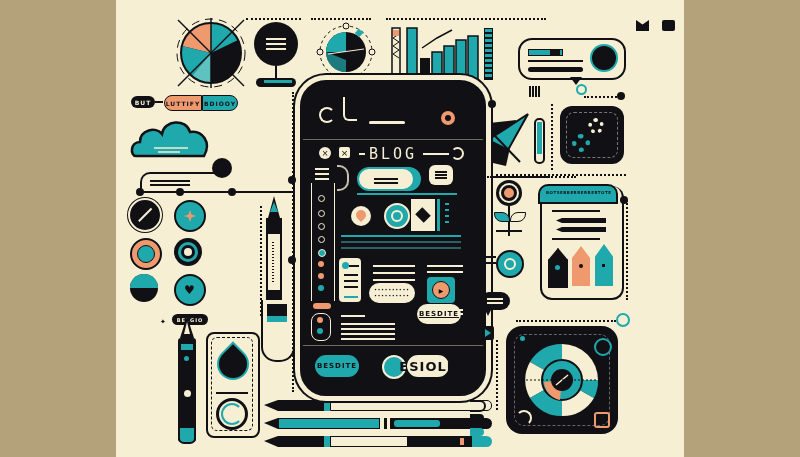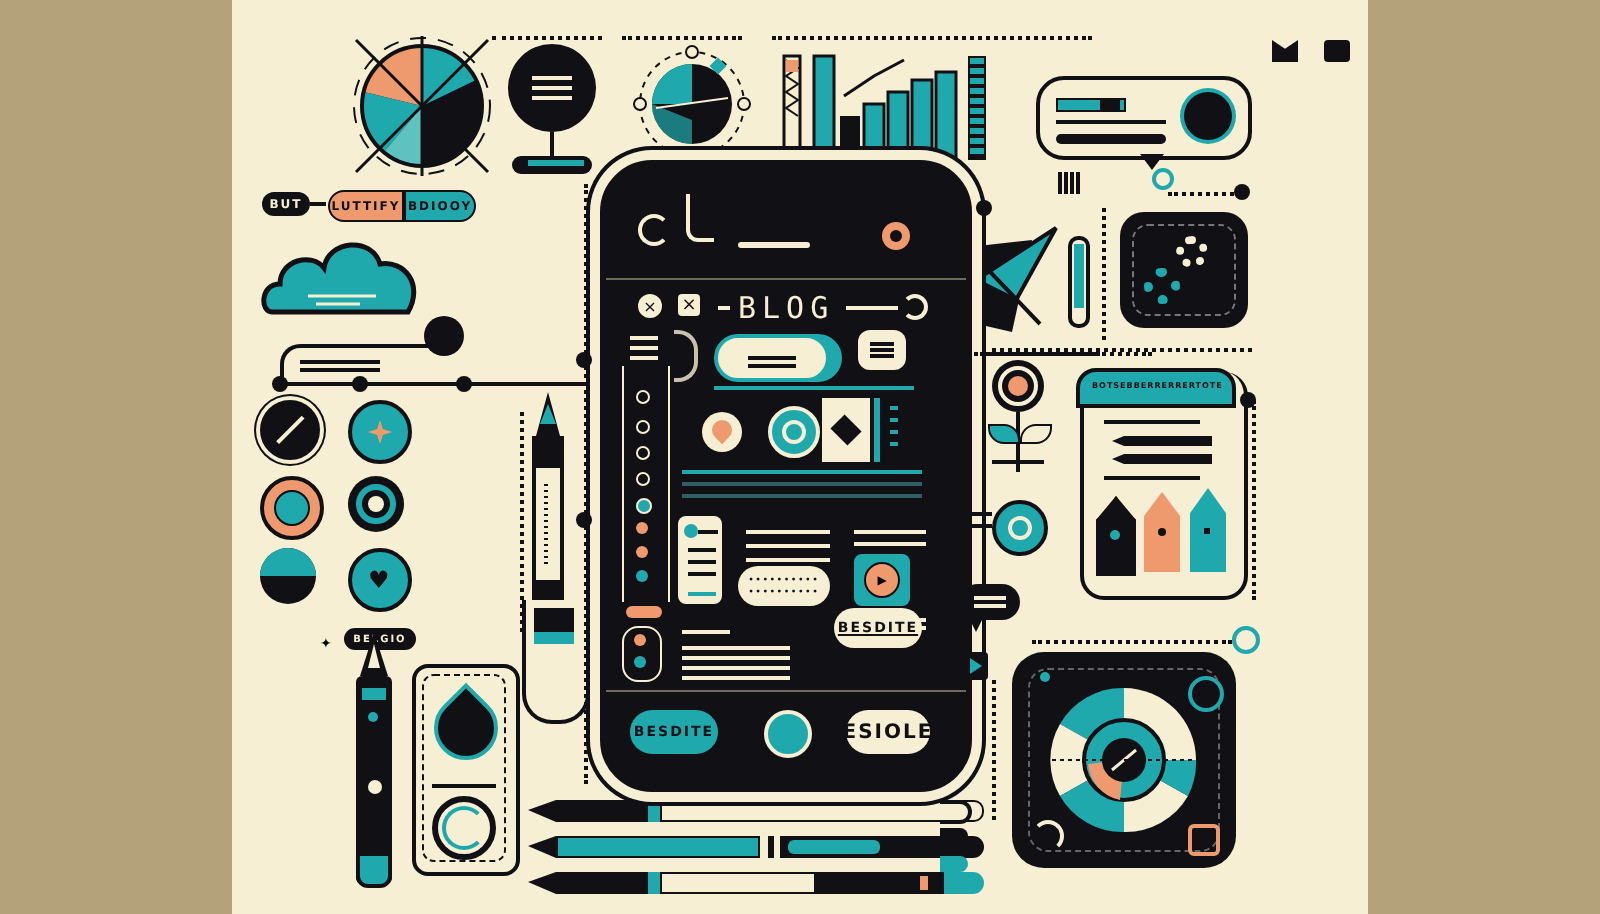--- a/index.html
+++ b/index.html
@@ -286,21 +286,21 @@
     </div>
     <div class="abs" style="left:38px;top:232px;width:24px;height:1.5px;background:#f6efd3;"></div>
     <div class="abs" style="left:38px;top:240px;width:54px;height:1.5px;background:#f6efd3;box-shadow:0 5px 0 #f6efd3,0 10px 0 #f6efd3,0 15px 0 #f6efd3;"></div>
 
     <div class="pill cream" style="left:114px;top:221px;width:44px;height:20px;font-size:7px;color:#111014;text-decoration:underline;">BESDITE</div>
 
     <div class="abs" style="left:0;top:262px;width:180px;height:1px;background:#6f6a5a;"></div>
 
     <div class="pill teal" style="left:12px;top:272px;width:44px;height:22px;font-size:7px;color:#111014;">BESDITE</div>
     <div class="circ teal" style="left:79px;top:272px;width:20px;height:20px;border:2px solid #f6efd3;"></div>
-    <div class="pill cream" style="left:120px;top:272px;width:42px;height:22px;font-size:10px;color:#111014;">ESIOLE</div>
+    <div class="pill cream" style="left:104px;top:272px;width:42px;height:22px;font-size:13px;color:#111014;">ESIOLE</div>
   </div>
 
   <div class="dash-v" style="left:176px;top:92px;height:300px;"></div>
   <div class="dot" style="left:172px;top:176px;"></div>
   <div class="dot" style="left:172px;top:256px;"></div>
   <div class="line" style="left:374px;top:176px;width:60px;height:1.5px;"></div>
   <div class="dot" style="left:372px;top:100px;"></div>
   <div class="line" style="left:340px;top:256px;width:40px;height:1.5px;"></div>
   <div class="dash-h" style="left:360px;top:176px;width:100px;"></div>
 

